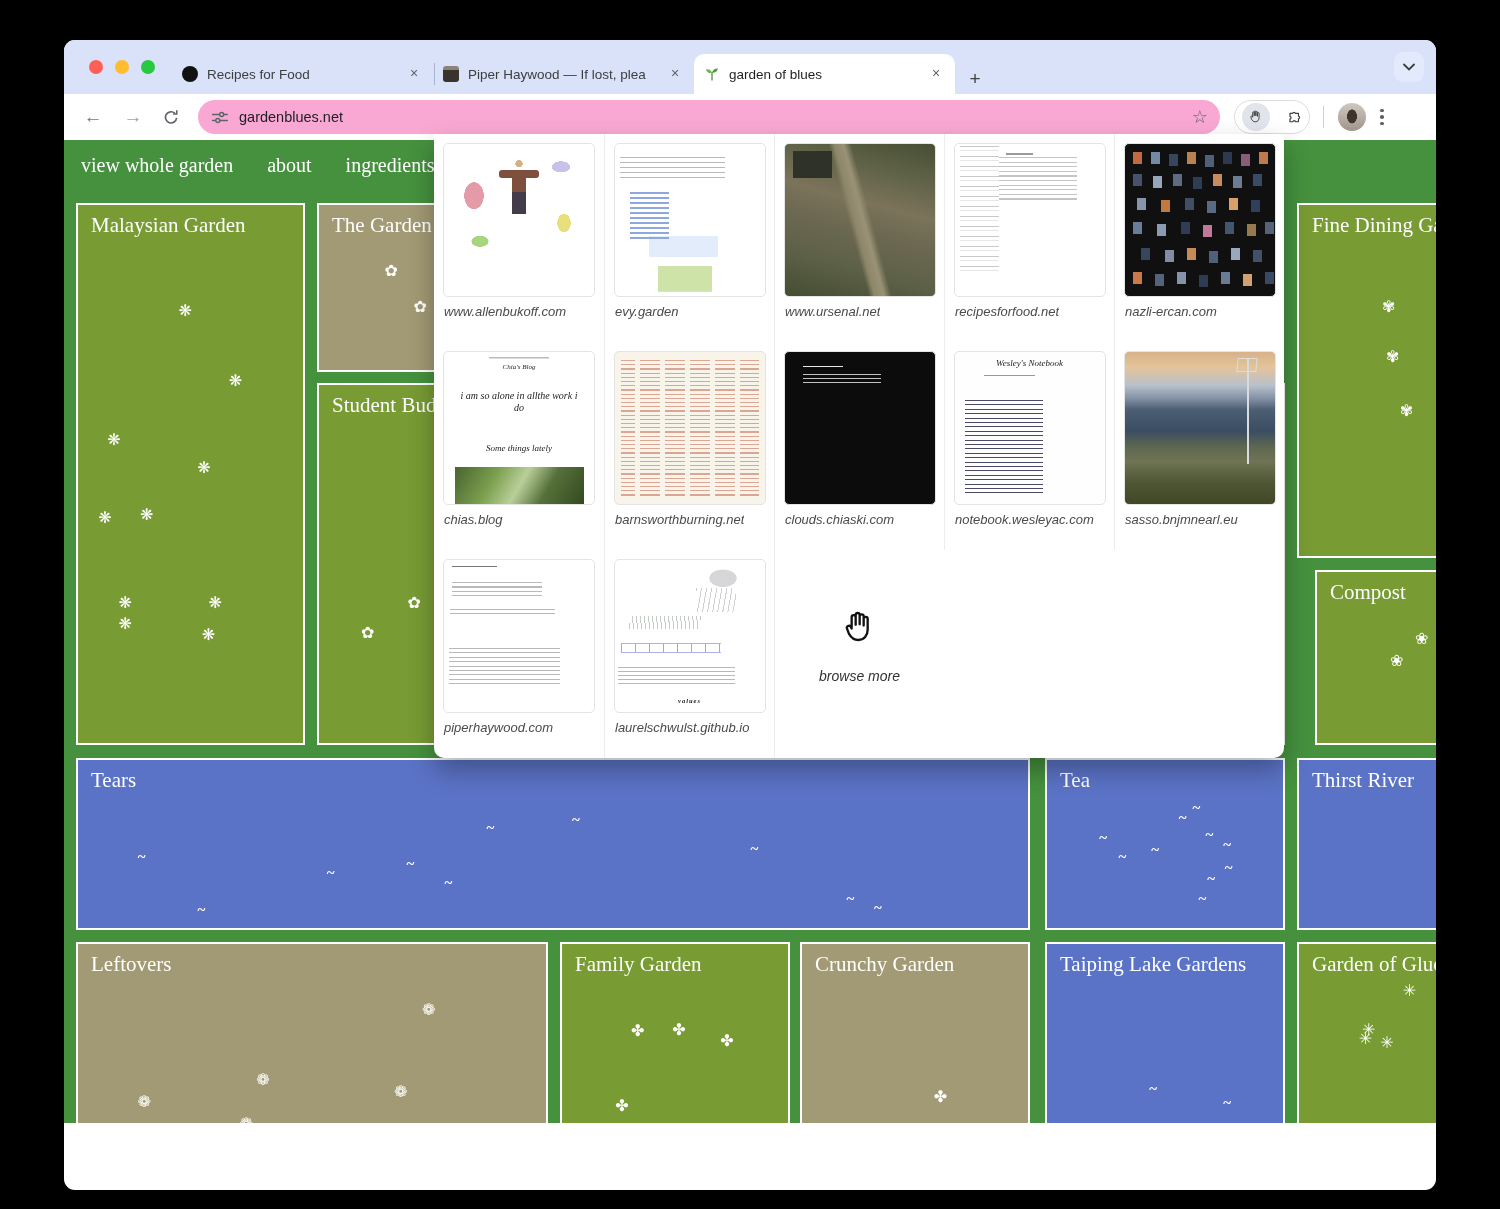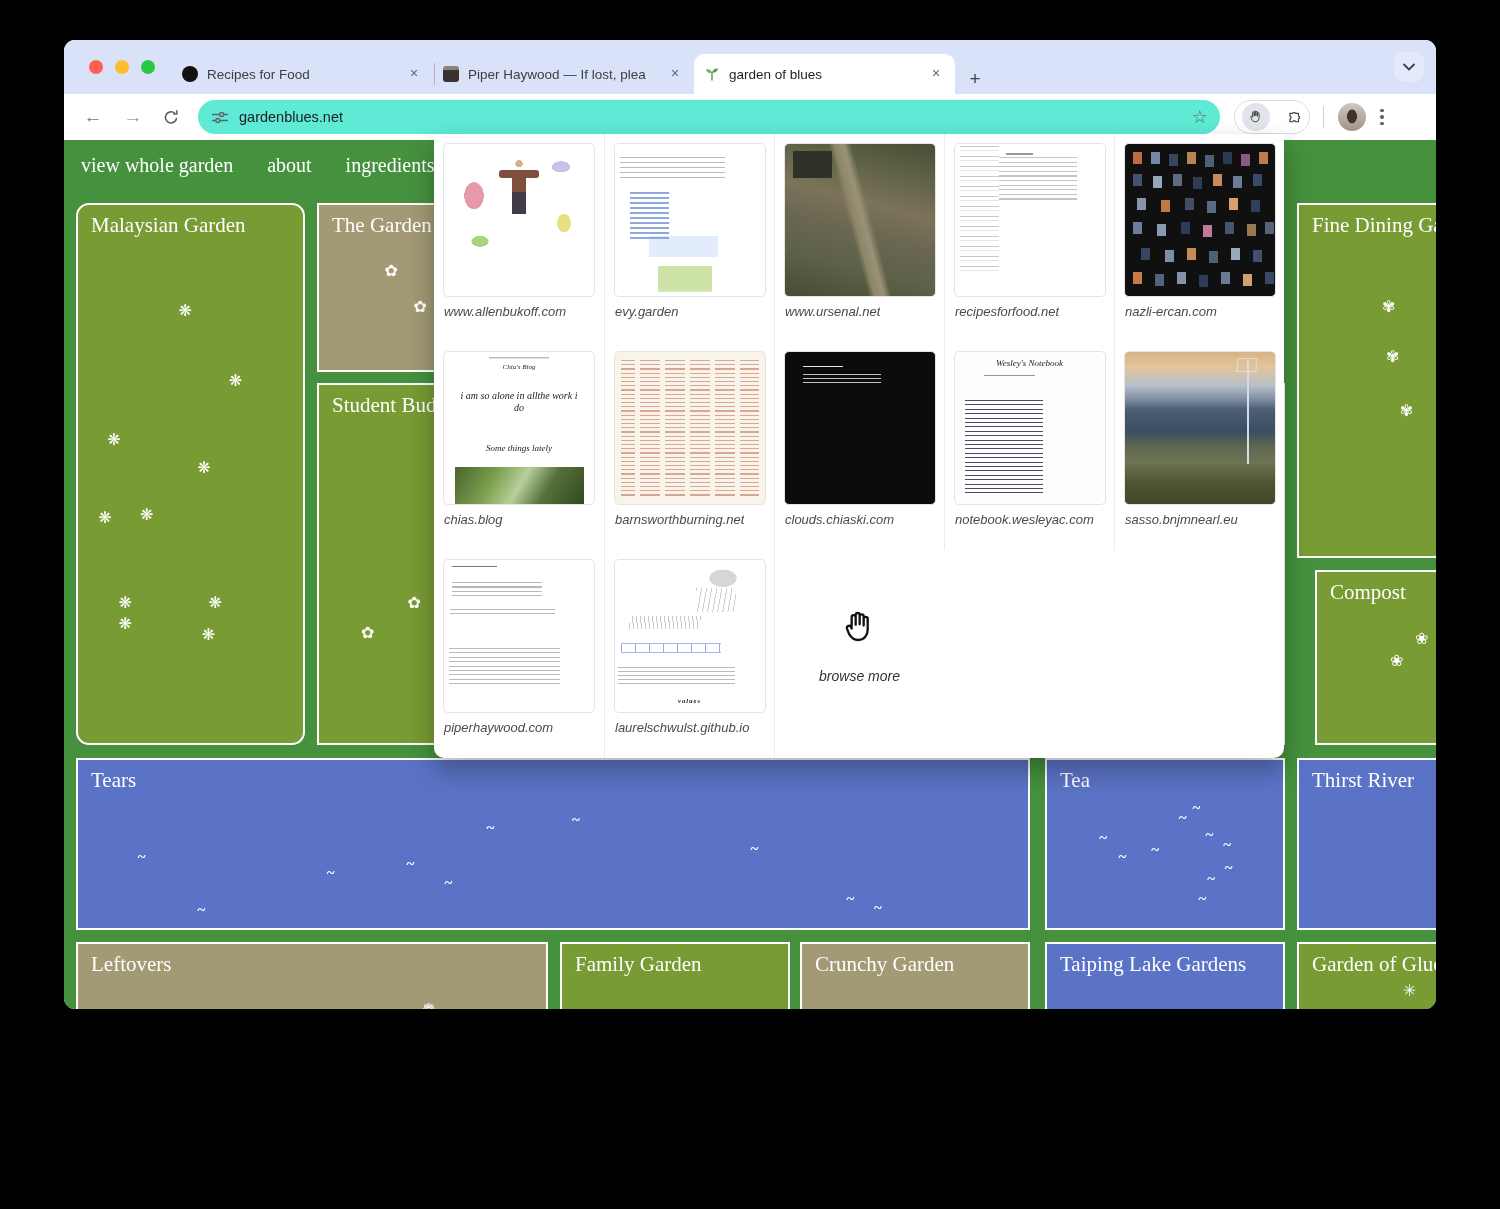--- a/index.html
+++ b/index.html
@@ -1,19 +1,19 @@
 <!DOCTYPE html>
 <html><head>
 <meta charset="utf-8">
 <style>
   html,body{margin:0;padding:0;}
   body{width:1500px;height:1209px;background:#000;position:relative;overflow:hidden;
        font-family:"Liberation Sans",sans-serif;}
   
-  .window{position:absolute;left:64px;top:40px;width:1372px;height:969px;border-radius:11px;
+  .window{position:absolute;left:64px;top:40px;width:1372px;height:1150px;border-radius:11px;
           overflow:hidden;background:#fff;}
   .tabstrip{position:absolute;left:0;top:0;width:100%;height:54px;background:#d9e2f8;}
   .lights{position:absolute;left:25px;top:20px;display:flex;gap:12px;}
   .light{width:14px;height:14px;border-radius:50%;}
   .light.r{background:#ff5f57}.light.y{background:#febc2e}.light.g{background:#28c840}
   .tabs{position:absolute;left:108px;top:12px;display:flex;height:42px;align-items:flex-end;}
   .tab{width:261px;height:40px;display:flex;align-items:center;padding:0 10px;box-sizing:border-box;
        border-radius:10px 10px 0 0;position:relative;color:#3c4043;font-size:13.5px;}
   .tab.active{background:#fff;color:#1f1f1f;}
   .tab .sep{position:absolute;right:-2px;top:9px;width:1px;height:22px;background:#aab4cd;}
@@ -25,21 +25,21 @@
   .fav.photo{background:linear-gradient(180deg,#8a8378 0 25%,#3a322c 25% 100%);}
   .newtab{width:28px;height:28px;margin:6px 0 0 6px;border-radius:50%;text-align:center;line-height:26px;
           font-size:19px;color:#444;}
   .tabchev{position:absolute;right:12px;top:12px;width:30px;height:30px;border-radius:9px;background:#e3eafc;
            display:flex;align-items:center;justify-content:center;}
   .toolbar{position:absolute;left:0;top:54px;width:100%;height:46px;background:#fff;display:flex;align-items:center;}
   .navbtn{width:30px;height:30px;display:flex;align-items:center;justify-content:center;font-size:19px;}
   .navbtn.back{margin-left:14px;color:#70757c;}
   .navbtn.fwd{color:#9aa0a6;margin-left:10px;}
   .navbtn.reload{margin-left:8px;}
-  .omnibox{margin-left:12px;width:1022px;height:34px;border-radius:17px;background:#5eead4;display:flex;
+  .omnibox{margin-left:12px;width:1022px;height:34px;border-radius:17px;background:#f9a8d4;display:flex;
            align-items:center;padding:0 12px;box-sizing:border-box;}
   .omnibox .url{margin-left:10px;font-size:14.5px;color:#202124;flex:1;}
   .ext-capsule{margin-left:14px;width:76px;height:34px;border:1px solid #dadce0;border-radius:17px;
                display:flex;align-items:center;justify-content:space-around;box-sizing:border-box;}
   .handwrap{width:28px;height:28px;border-radius:50%;background:#e1e4ea;display:flex;align-items:center;justify-content:center;}
   .tb-sep{width:1px;height:22px;background:#c5d0ea;margin-left:13px;}
   .avatar{width:28px;height:28px;border-radius:50%;margin-left:14px;
           background:radial-gradient(7px 10px at 50% 48%,#3f332e 68%,rgba(0,0,0,0) 72%),linear-gradient(#cfc8bf,#9f948a);}
   .menu-dots{margin-left:14px;display:flex;flex-direction:column;gap:3px;}
   .menu-dots i{width:3.5px;height:3.5px;border-radius:50%;background:#5f6368;}
@@ -241,21 +241,21 @@
       </div>
   </div>
 
   <div class="content">
     <div class="sitenav">
         <span>view whole garden</span>
         <span>about</span>
         <span>ingredients</span>
       </div>
     <div id="plots">
-        <div class="plot olive" style="left: 12px; top: 63px; width: 229px; height: 542px; border-radius: 13px;">
+        <div class="plot olive" style="left: 12px; top: 63px; width: 229px; height: 542px;">
           <div class="ptitle">Malaysian Garden</div>
           <span class="sym" style="left: 47.6%; top: 19.7%;">❋</span>
           <span class="sym" style="left: 70%; top: 32.8%;">❋</span>
           <span class="sym" style="left: 16%; top: 43.7%;">❋</span>
           <span class="sym" style="left: 56%; top: 48.9%;">❋</span>
           <span class="sym" style="left: 12%; top: 58.1%;">❋</span>
           <span class="sym" style="left: 30.5%; top: 57.7%;">❋</span>
           <span class="sym" style="left: 21%; top: 74%;">❋</span>
           <span class="sym" style="left: 61%; top: 74%;">❋</span>
           <span class="sym" style="left: 21%; top: 77.9%;">❋</span>

